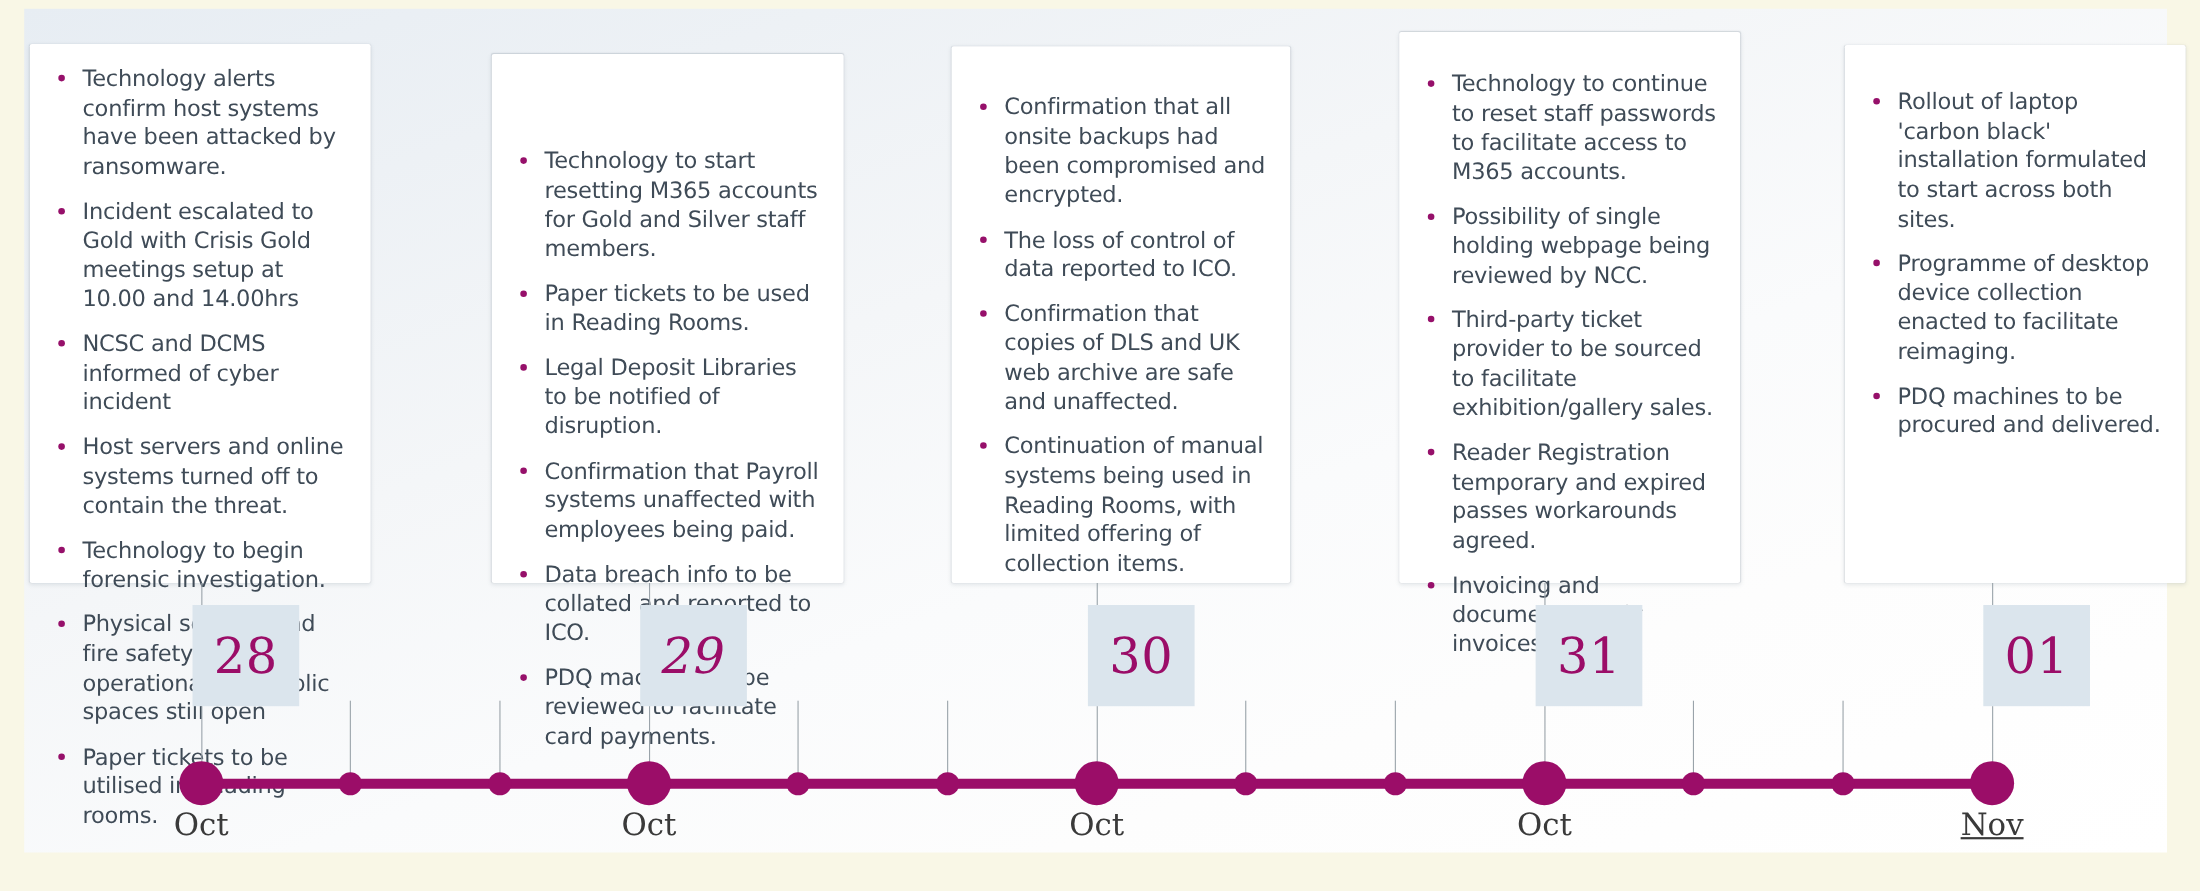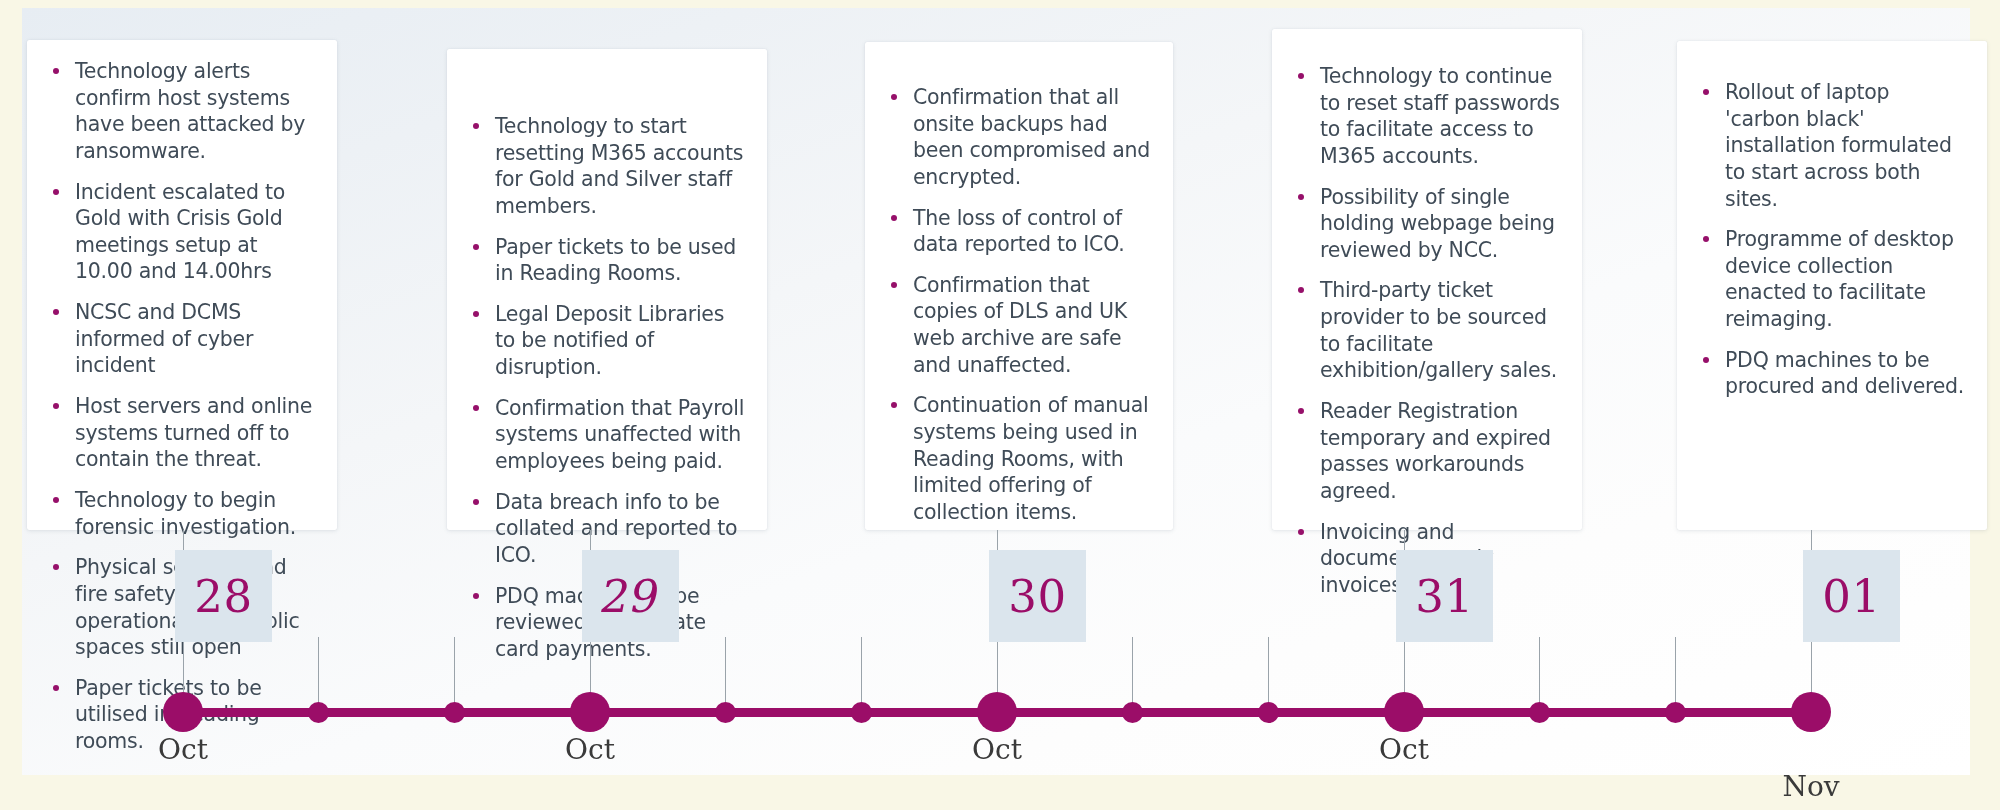--- a/index.html
+++ b/index.html
@@ -176,21 +176,21 @@
             <li>NCSC and DCMS informed of cyber incident</li>
             <li>Host servers and online systems turned off to contain the threat.</li>
             <li>Technology to begin forensic investigation.</li>
             <li>Physical security and fire safety systems operational and public spaces still open</li>
             <li>Paper tickets to be utilised in Reading rooms.</li>
           </ul>
         </div>
       </div>
 
       <div class="card" style="left:425px; top:41px; width:320px; height:481px;">
-        <div class="card-inner" style="padding-top:64px;">
+        <div class="card-inner" style="padding-top:84px;">
           <ul class="bullets">
             <li>Technology to start resetting M365 accounts for Gold and Silver staff members.</li>
             <li>Paper tickets to be used in Reading Rooms.</li>
             <li>Legal Deposit Libraries to be notified of disruption.</li>
             <li>Confirmation that Payroll systems unaffected with employees being paid.</li>
             <li>Data breach info to be collated and reported to ICO.</li>
             <li>PDQ machines to be reviewed to facilitate card payments.</li>
           </ul>
         </div>
       </div>
@@ -280,16 +280,16 @@
     <div class="dot minor" style="left:829px; top:694px;"></div>
     <div class="dot minor" style="left:1100px; top:694px;"></div>
     <div class="dot minor" style="left:1236px; top:694px;"></div>
     <div class="dot minor" style="left:1507px; top:694px;"></div>
     <div class="dot minor" style="left:1643px; top:694px;"></div>
 
     <div class="month" style="left:101px; top:725px;">Oct</div>
     <div class="month" style="left:508px; top:725px;">Oct</div>
     <div class="month" style="left:915px; top:725px;">Oct</div>
     <div class="month" style="left:1322px; top:725px;">Oct</div>
-    <div class="month" style="left:1729px; top:762px;">Nov</div>
+    <div class="month" style="left:1729px; top:725px;text-decoration:underline;">Nov</div>
 
   </div>
 </div>
 
 </body></html>

